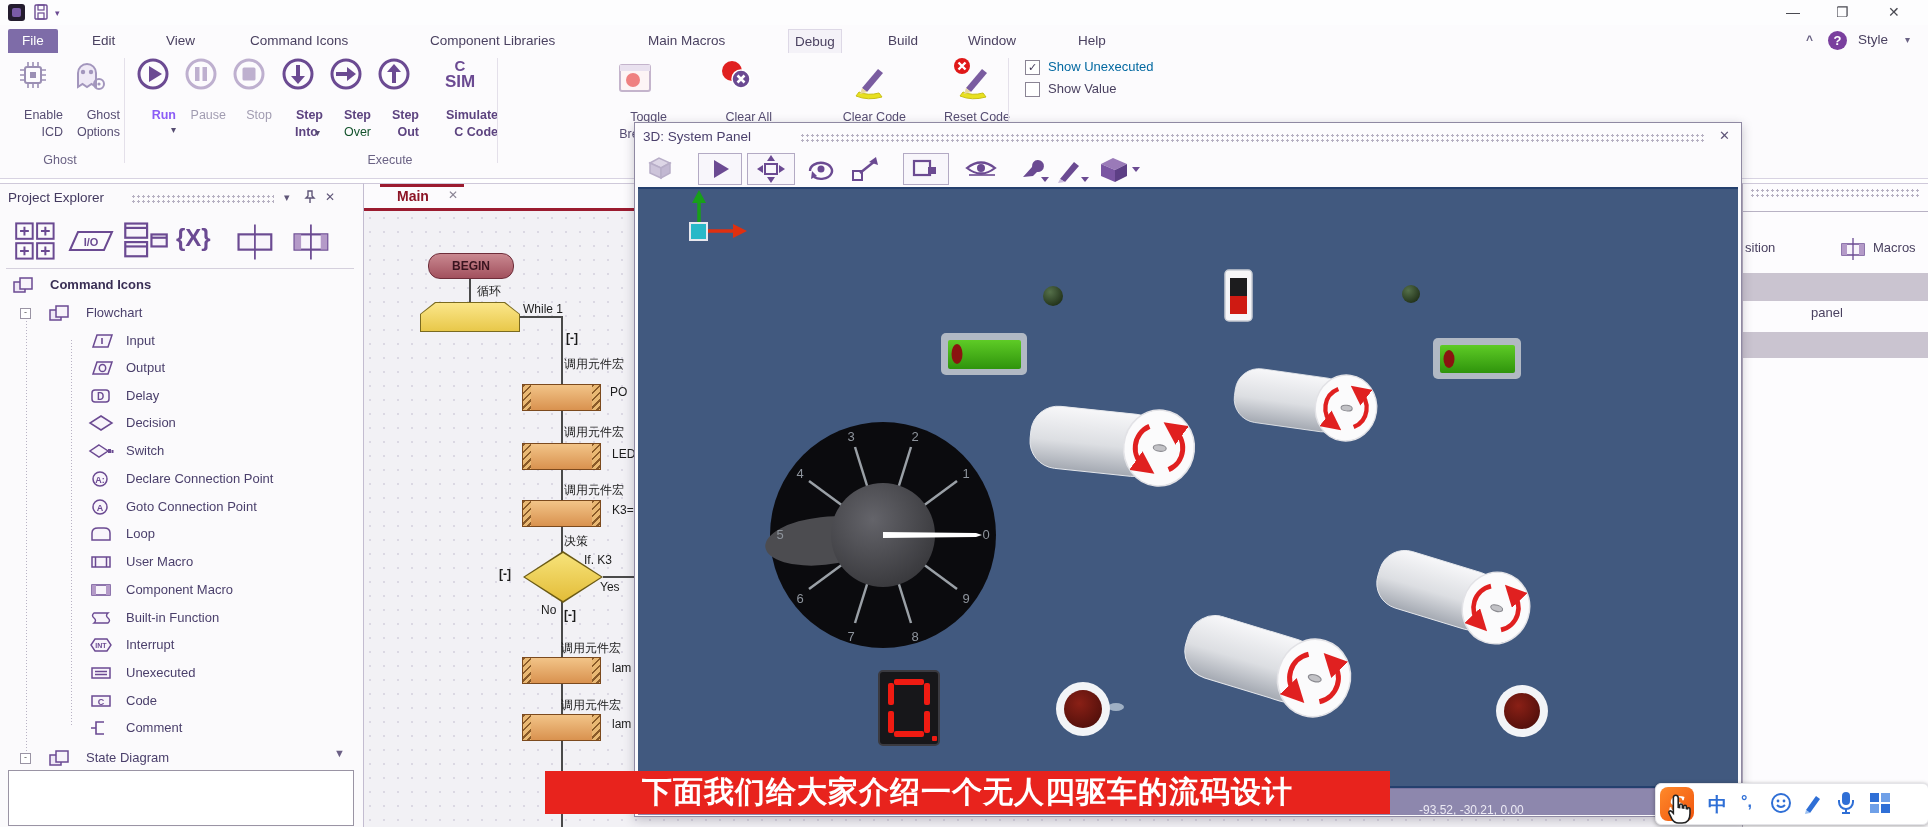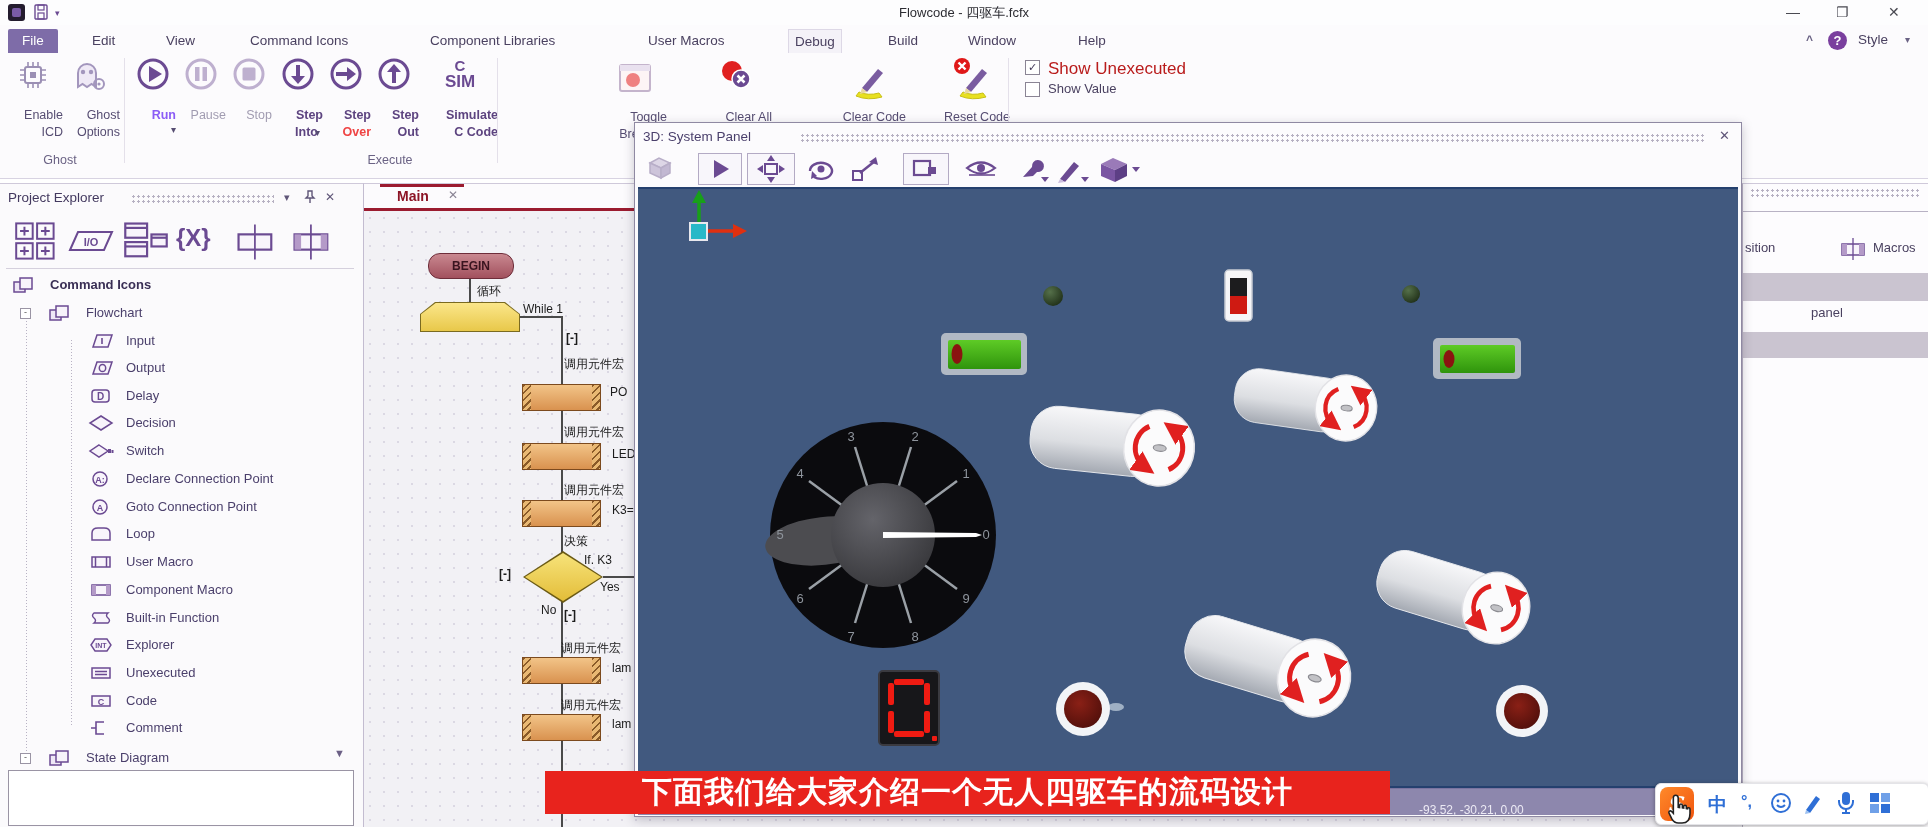--- a/index.html
+++ b/index.html
@@ -70,33 +70,32 @@
 <div id="titlebar" class="abs">
   <div class="abs" style="left:8px;top:4px;width:17px;height:17px;background:#241c2e;border-radius:3px">
     <div class="abs" style="left:4px;top:4px;width:9px;height:9px;background:#7a5ba6;border-radius:2px"></div>
   </div>
   <svg class="abs" style="left:33px;top:4px" width="16" height="16" viewBox="0 0 16 16">
     <rect x="2" y="1" width="12" height="14" rx="1" fill="none" stroke="#6b4a92" stroke-width="1.4"></rect>
     <rect x="5" y="1" width="6" height="5" fill="none" stroke="#6b4a92" stroke-width="1.2"></rect>
     <rect x="5" y="9" width="6" height="6" fill="none" stroke="#6b4a92" stroke-width="1.2"></rect>
   </svg>
   <div class="abs" style="left:55px;top:8px;font-size:9px;color:#6b4a92">▾</div>
-  <div class="abs nw" style="left:0;width:1928px;top:4px;text-align:center;font-size:13px;color:#2d2d33">Flowcode - 四驱车.fcfx</div>
   <div class="abs winbtn" style="left:1786px">—</div>
   <div class="abs winbtn" style="left:1836px">❐</div>
   <div class="abs winbtn" style="left:1888px">✕</div>
 </div>
 
 <div id="menubar" class="abs"></div>
 <div class="abs menu file" style="left:8px">File</div>
 <div class="abs menu" style="left:86px">Edit</div>
 <div class="abs menu" style="left:160px">View</div>
 <div class="abs menu" style="left:244px">Command Icons</div>
 <div class="abs menu" style="left:424px">Component Libraries</div>
-<div class="abs menu" style="left:642px">User Macros</div>
+<div class="abs menu" style="left:642px">Main Macros</div>
 <div class="abs menu debugtab" style="left:788px">Debug</div>
 <div class="abs menu" style="left:882px">Build</div>
 <div class="abs menu" style="left:962px">Window</div>
 <div class="abs menu" style="left:1072px">Help</div>
 <div class="abs" style="left:1806px;top:33px;font-size:12px;color:#6a6284;font-weight:bold">^</div>
 <div class="abs" style="left:1828px;top:31px;width:19px;height:19px;background:#7a3f9e;border-radius:50%;color:#fff;text-align:center;font-size:13px;line-height:19px;font-weight:bold">?</div>
 <div class="abs" style="left:1858px;top:32px;font-size:13.5px;color:#4a4160">Style</div>
 <div class="abs" style="left:1905px;top:34px;font-size:10px;color:#6a6284">▾</div>
 
 <div id="ribbon" class="abs"></div>
@@ -146,21 +145,21 @@
 </svg>
 <div class="abs rlabel" style="left:273px;top:108px;width:50px;font-weight:bold;color:#5d4480">Step</div>
 <div class="abs rlabel" style="left:268px;top:125px;width:50px;font-weight:bold;color:#5d4480">Into</div>
 <div class="abs rlabel" style="left:306px;top:127px;width:14px;font-size:10px">▾</div>
 <svg class="abs" style="left:327px;top:56px" width="38" height="38" viewBox="0 0 38 38">
   <circle cx="19" cy="18" r="14" fill="none" stroke="#6b4a92" stroke-width="3"></circle>
   <path d="M9 18 h12" stroke="#6b4a92" stroke-width="4"></path>
     <polygon points="20,11 29,18 20,25" fill="#6b4a92"></polygon>
 </svg>
 <div class="abs rlabel" style="left:321px;top:108px;width:50px;font-weight:bold;color:#5d4480">Step</div>
-<div class="abs rlabel" style="left:321px;top:125px;width:50px;font-weight:bold;color:#ef4444">Over</div>
+<div class="abs rlabel" style="left:321px;top:125px;width:50px;font-weight:normal;color:#14532d">Over</div>
 <svg class="abs" style="left:375px;top:56px" width="38" height="38" viewBox="0 0 38 38">
   <circle cx="19" cy="18" r="14" fill="none" stroke="#6b4a92" stroke-width="3"></circle>
   <path d="M19 27 V15" stroke="#6b4a92" stroke-width="4"></path>
     <polygon points="12,16 19,8 26,16" fill="#6b4a92"></polygon>
 </svg>
 <div class="abs rlabel" style="left:369px;top:108px;width:50px;font-weight:bold;color:#5d4480">Step</div>
 <div class="abs rlabel" style="left:369px;top:125px;width:50px;font-weight:bold;color:#5d4480">Out</div>
 <div class="abs" style="left:430px;top:58px;width:60px;text-align:center;color:#6b4a92;font-weight:bold">
   <div style="font-size:15px;line-height:15px">C</div>
   <div style="font-size:17px;line-height:18px">SIM</div>
@@ -194,21 +193,21 @@
   <path d="M10 40 q12 5 26 1 l-3-4 q-11 3 -20-1 z" fill="#e8e020" stroke="#c8c018" stroke-width="1"></path>
   <path d="M16 32 L32 13 l5 4 L21 36 z" fill="#7a5ca0"></path>
   <polygon points="16,32 21,36 14,38" fill="#e8d8a0"></polygon>
   <circle cx="12" cy="10" r="8" fill="#e01818"></circle>
   <path d="M8.5 6.5 L15.5 13.5 M15.5 6.5 L8.5 13.5" stroke="#fff" stroke-width="2.4"></path>
 </svg>
 <div class="abs rlabel" style="left:934px;top:110px;width:76px">Reset Code</div>
 <div class="abs vsep" style="left:1008px;top:58px"></div>
 
 <div class="abs cb" style="left:1025px;top:60px" data-checked="true"></div>
-<div class="abs nw" style="left:1048px;top:59px;font-size:17px;color:#b91c1c">Show Unexecuted</div>
+<div class="abs nw" style="left:1048px;top:59px;font-size:13px;color:#0369a1">Show Unexecuted</div>
 <div class="abs cb" style="left:1025px;top:82px" data-checked="false"></div>
 <div class="abs nw" style="left:1048px;top:81px;font-size:13px;color:#4a4160">Show Value</div>
 
 <div id="edchrome" class="abs"></div>
 <div class="abs" style="left:380px;top:184px;width:84px;height:3px;background:#9b1b2f"></div>
 <div class="abs" style="left:397px;top:188px;font-size:14px;font-weight:bold;color:#8c1425">Main</div>
 <div class="abs" style="left:448px;top:188px;font-size:12px;color:#8a8494">✕</div>
 <div class="abs" style="left:363px;top:208px;width:1565px;height:3px;background:#9b1b2f"></div>
 
 <div id="canvas" class="abs">
@@ -397,21 +396,21 @@
     <svg class="abs" style="left:88px;top:1px" width="26" height="18" viewBox="0 0 26 18">
         <path d="M6 4 Q3 6.5 6 9 Q9 11.5 6 14 H20 Q23 11.5 20 9 Q17 6.5 20 4 Z" fill="#f8f4fb" stroke="#6b4a92" stroke-width="1.4"></path>
       </svg>
     <span class="abs" style="left:126px">Built-in Function</span>
   </div>
   <div class="abs trow nw" style="left:0;top:451px">
     <svg class="abs" style="left:88px;top:1px" width="26" height="18" viewBox="0 0 26 18">
         <polygon points="3,9 7,3 19,3 23,9 19,15 7,15" fill="#f8f4fb" stroke="#6b4a92" stroke-width="1.4"></polygon>
         <text x="13" y="12" text-anchor="middle" font-size="7" font-weight="bold" fill="#6b4a92">INT</text>
       </svg>
-    <span class="abs" style="left:126px">Explorer</span>
+    <span class="abs" style="left:126px">Interrupt</span>
   </div>
   <div class="abs trow nw" style="left:0;top:479px">
     <svg class="abs" style="left:88px;top:1px" width="26" height="18" viewBox="0 0 26 18">
         <rect x="4" y="4" width="18" height="10" fill="#f8f4fb" stroke="#6b4a92" stroke-width="1.5"></rect>
         <path d="M7 7.5 h12 M7 10.5 h12" stroke="#6b4a92" stroke-width="1.5"></path>
       </svg>
     <span class="abs" style="left:126px">Unexecuted</span>
   </div>
   <div class="abs trow nw" style="left:0;top:507px">
     <svg class="abs" style="left:88px;top:1px" width="26" height="18" viewBox="0 0 26 18">

